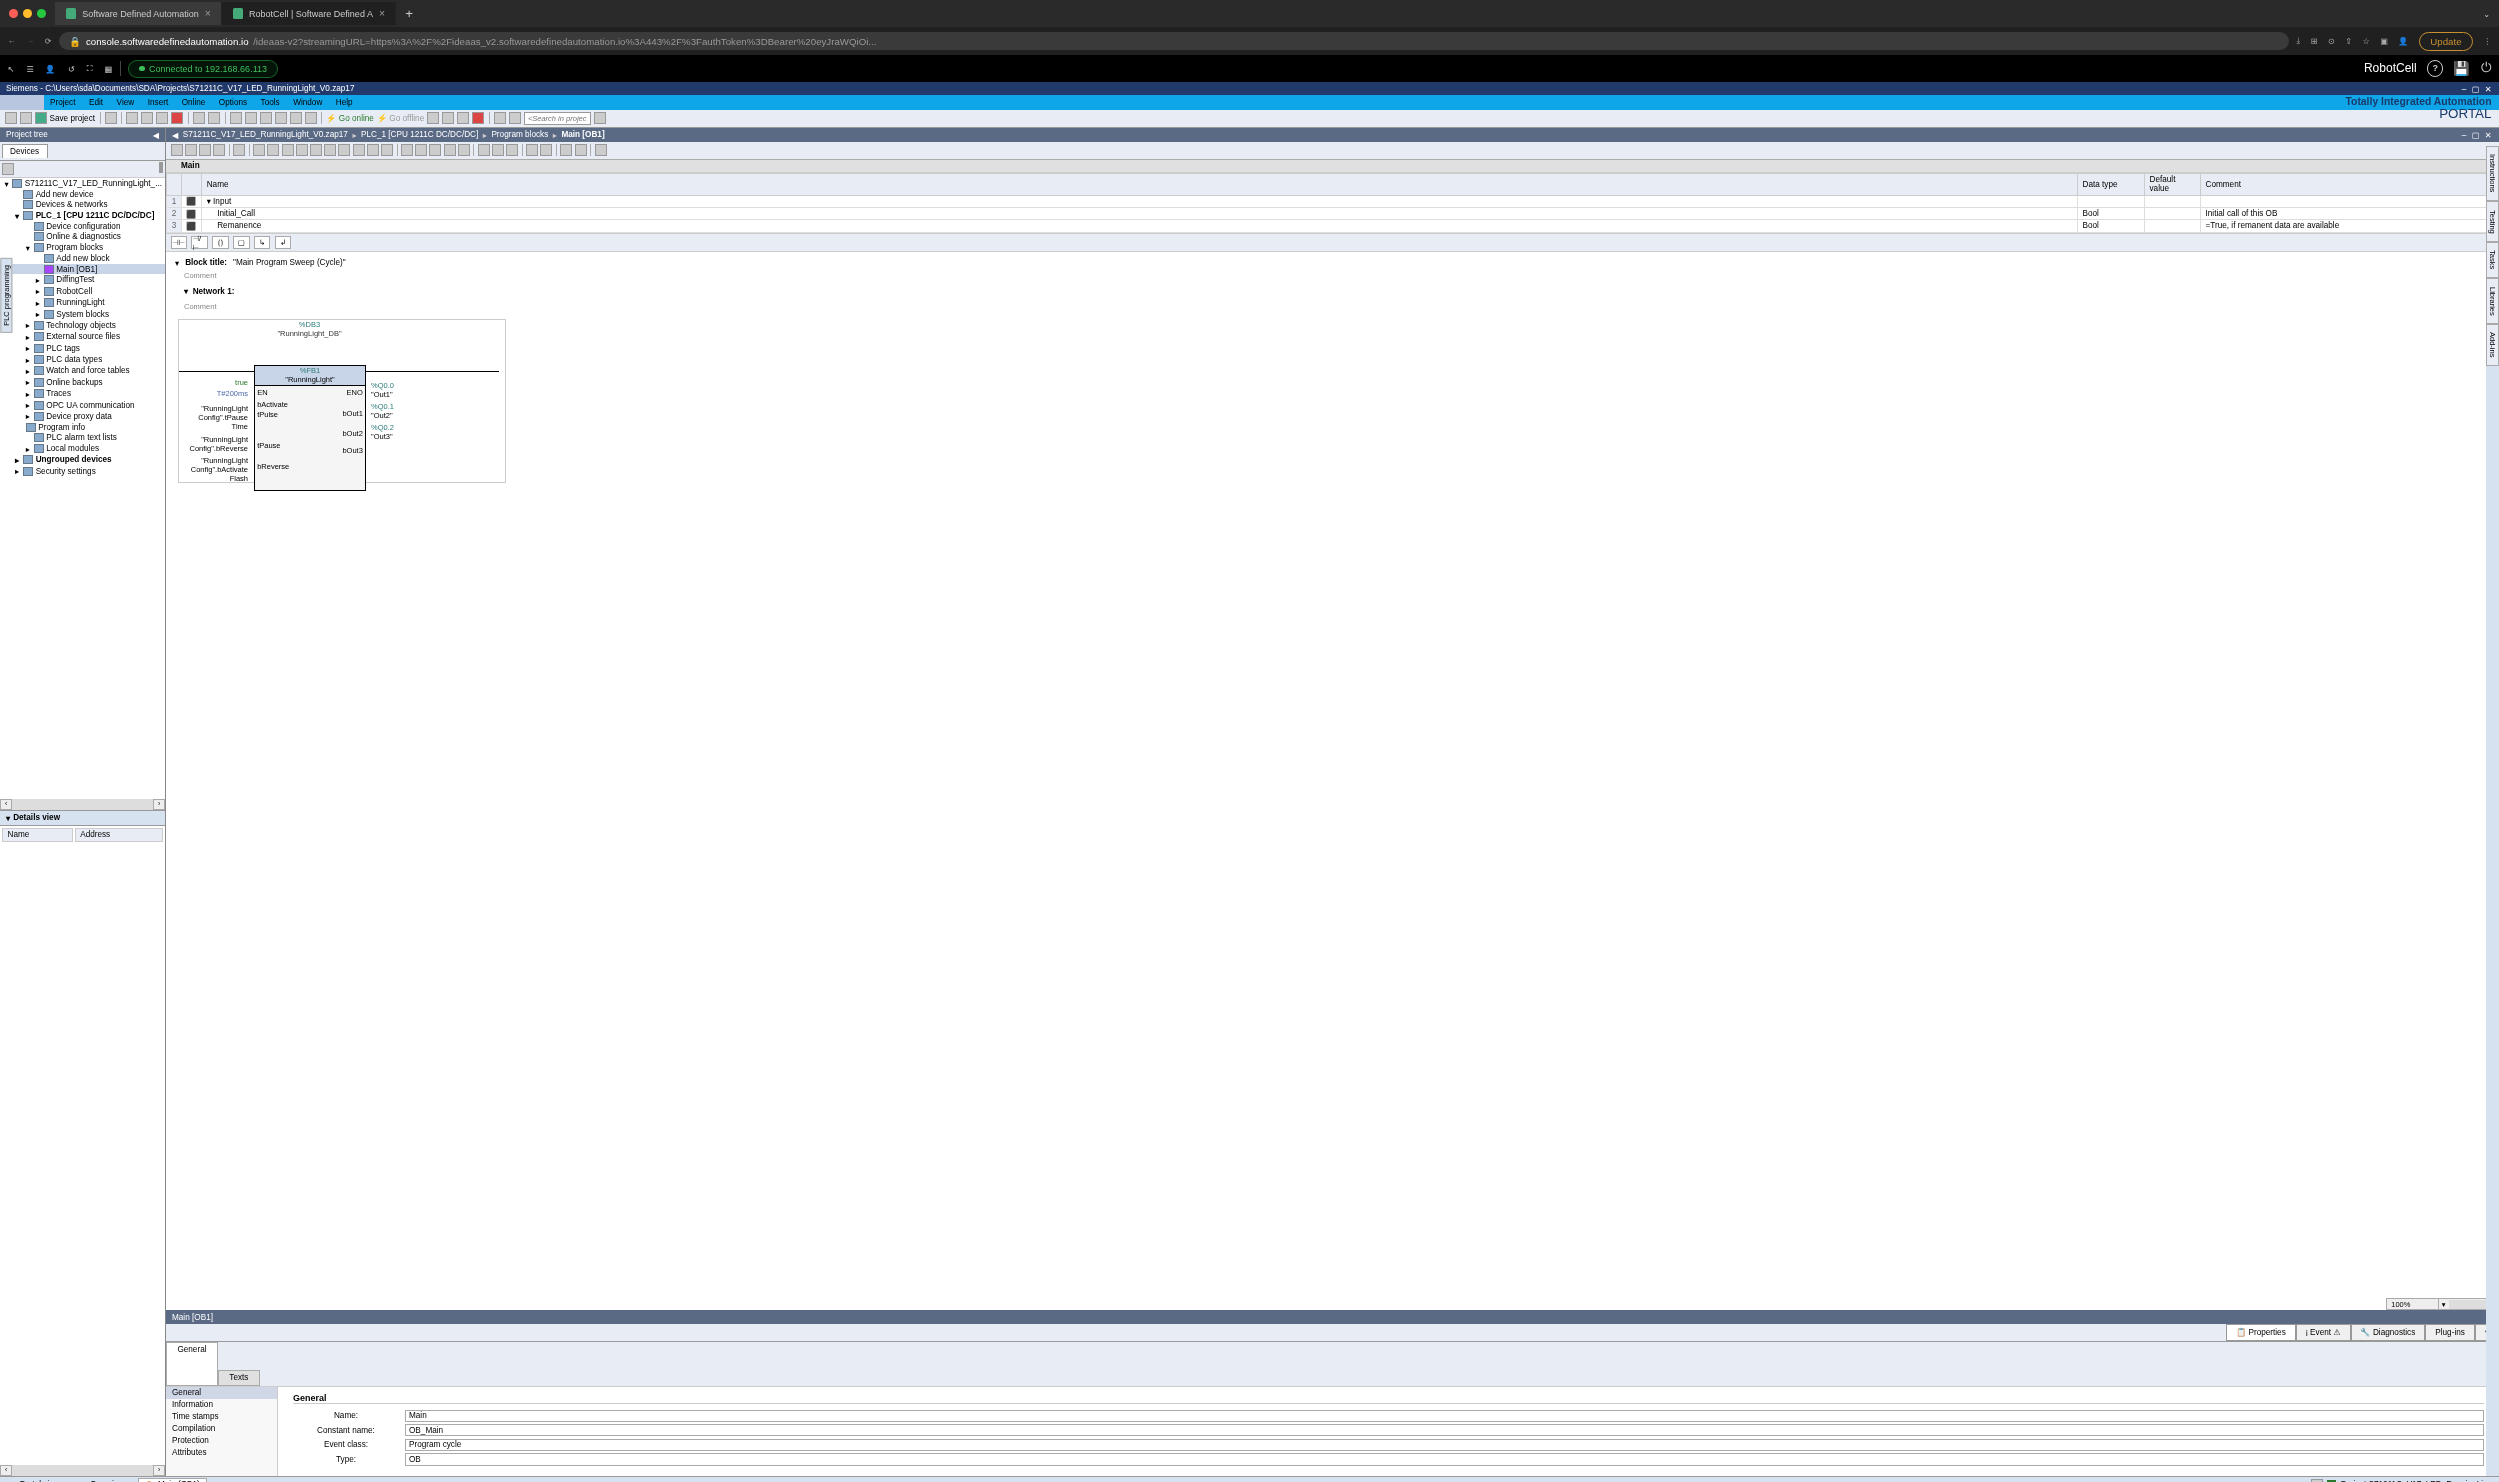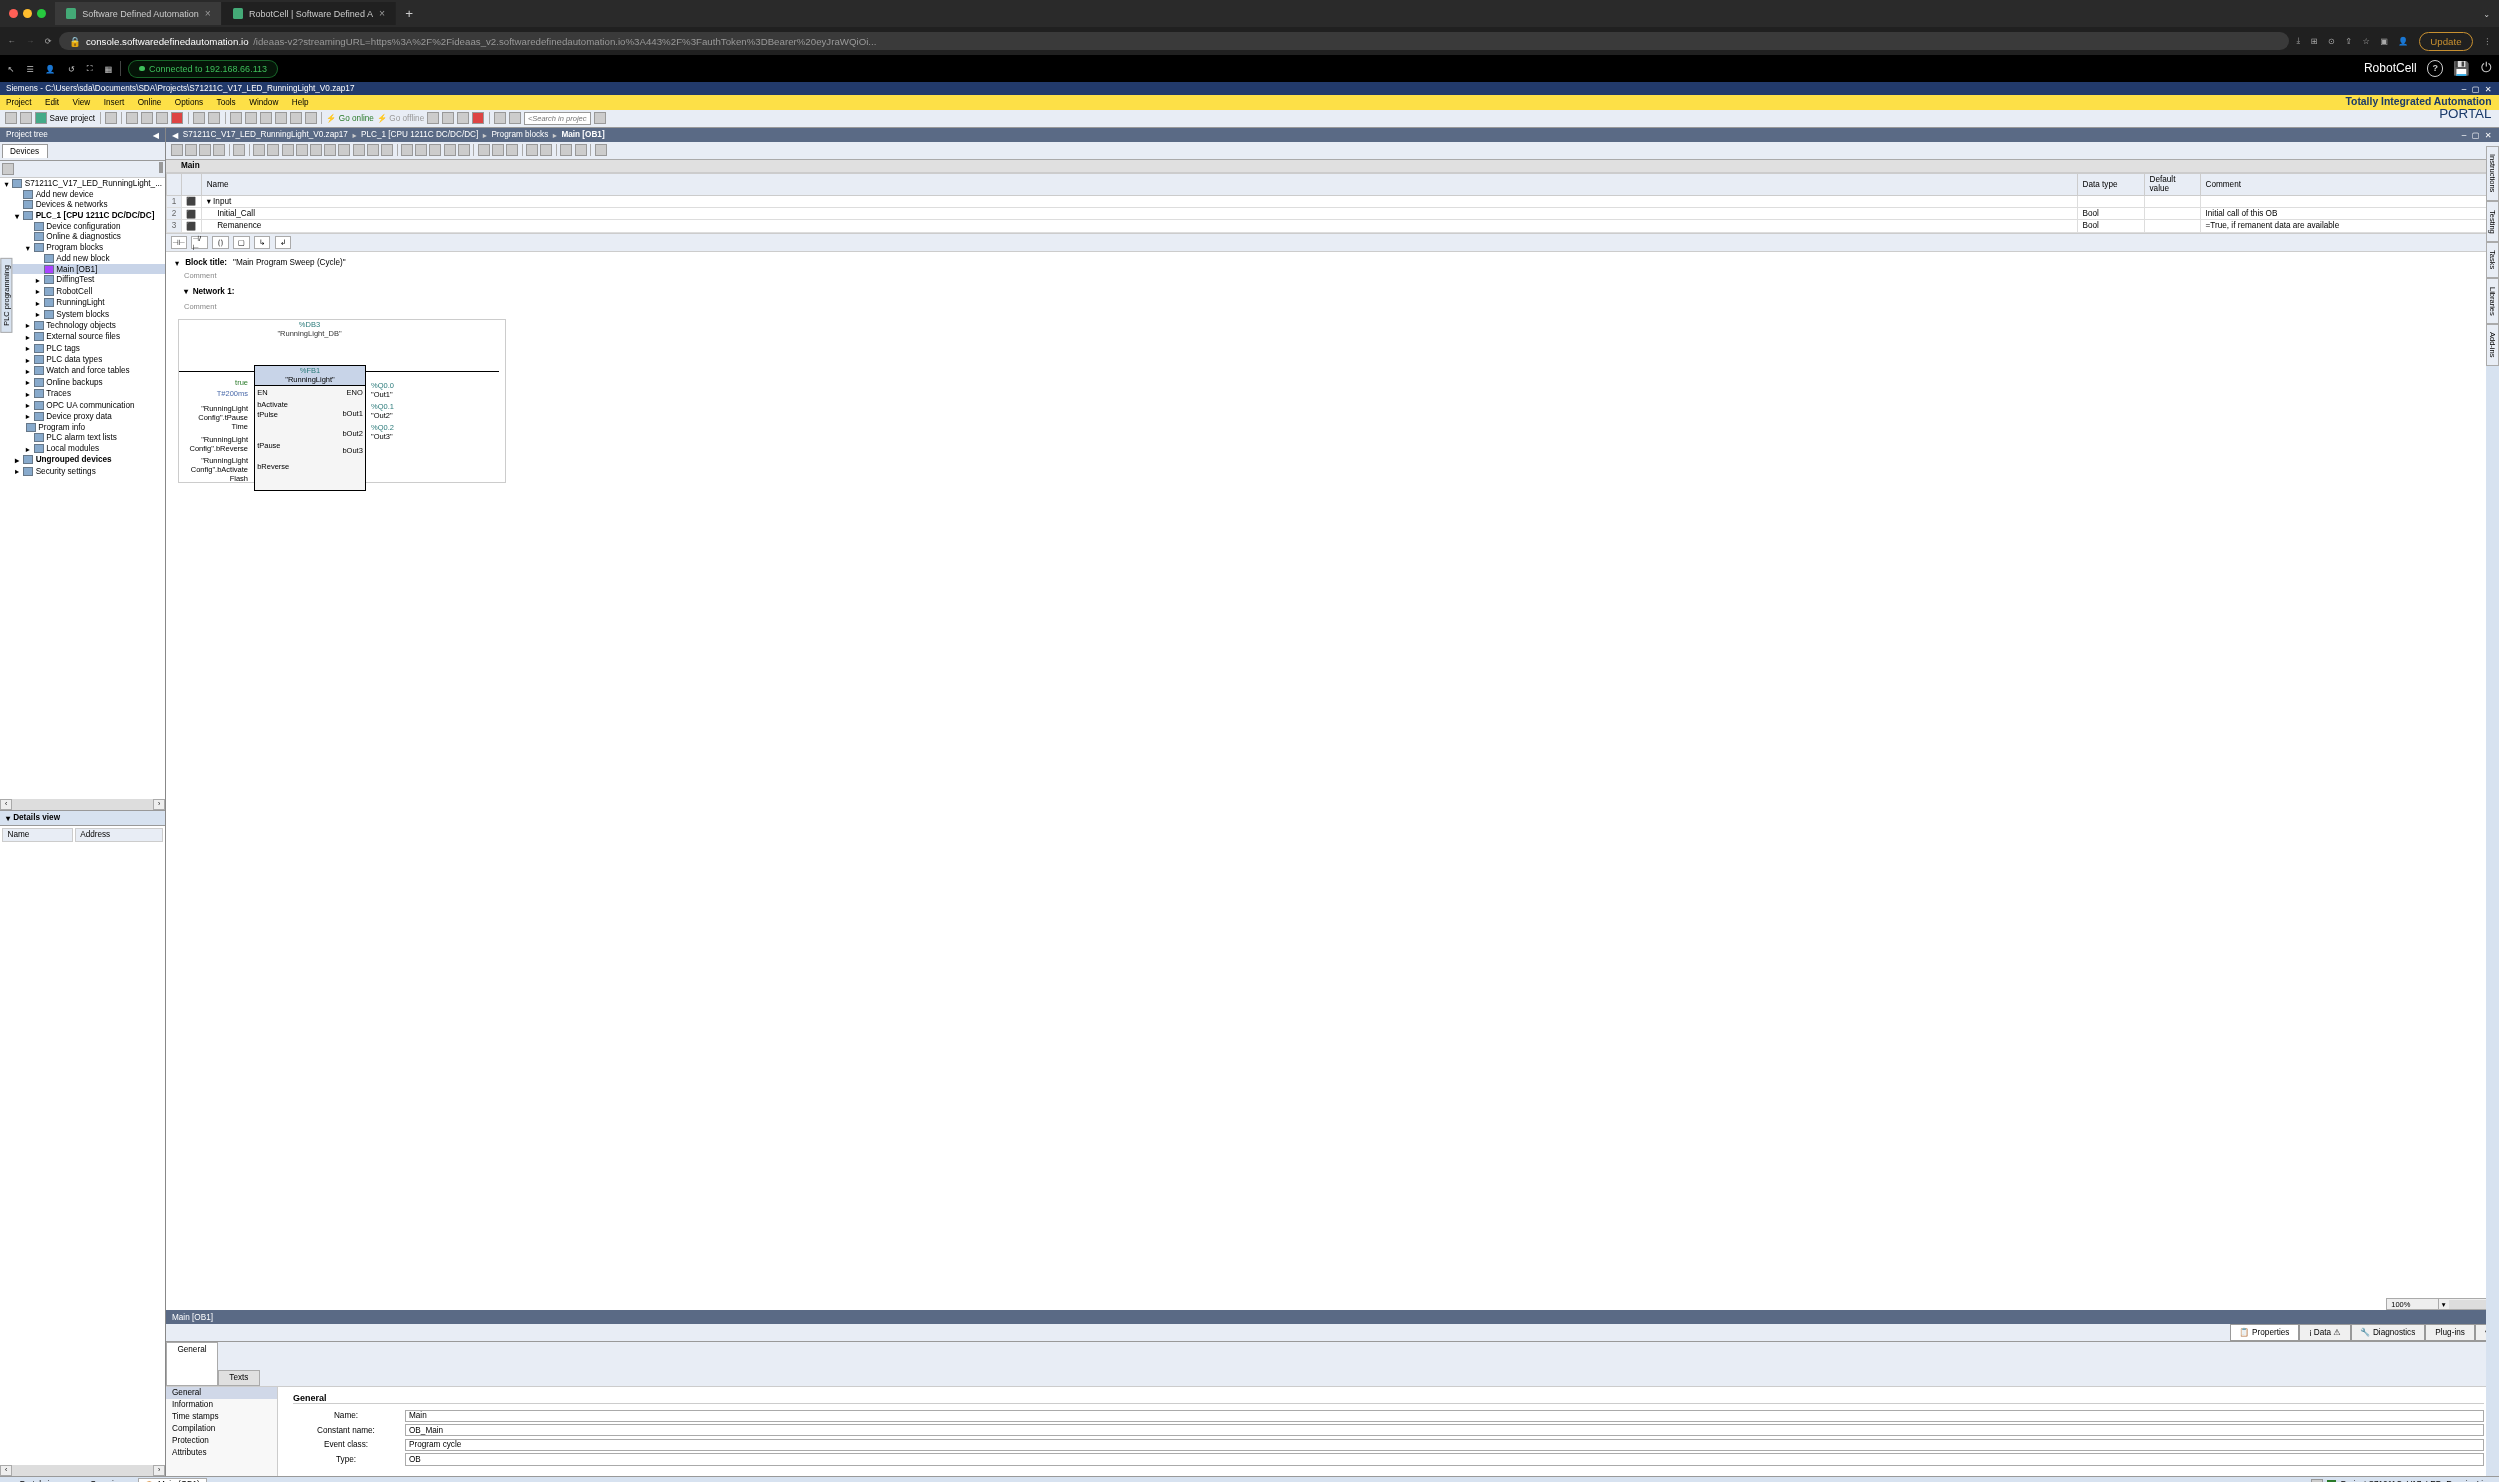--- a/index.html
+++ b/index.html
@@ -37,21 +37,21 @@
 .connected-pill { border: 0.7px solid rgba(40, 167, 69, 0.55); background: rgba(40, 167, 69, 0.12); color: #3fbf5b; border-radius: 10.4px; padding: 3px 10.4px; font-size: 9px; display: flex; align-items: center; gap: 4.5px; }
 .connected-pill .dot { width: 5.2px; height: 5.2px; background: #3fbf5b; border-radius: 50%; }
 .app-toolbar .right { margin-left: auto; display: flex; align-items: center; gap: 10.4px; color: #ccc; }
 .app-toolbar .right .title { font-size: 12px; color: #fff; }
 .icon-circle { width: 16.4px; height: 16.4px; border: 1.5px solid #ccc; border-radius: 50%; display: flex; align-items: center; justify-content: center; font-size: 9px; font-weight: bold; }
 
 
 .tia-container { background: #b8c6e0; position: relative; }
 .tia-titlebar { background: #223a6b; color: #fff; padding: 1.5px 6px; font-size: 8.2px; display: flex; justify-content: space-between; }
 .tia-titlebar .wincontrols { letter-spacing: 1.5px; }
-.tia-menubar { background: #fde047; padding: 1.5px 0; display: flex; gap: 1.5px; position: relative; }
+.tia-menubar { background: #0ea5e9; padding: 1.5px 0; display: flex; gap: 1.5px; position: relative; margin-left: 44px; }
 .tia-menubar .menu-item { padding: 1.5px 6px; cursor: pointer; }
 .tia-branding { position: absolute; right: 7.5px; color: #1a3a6a; font-size: 10.4px; font-weight: bold; text-align: right; line-height: 1; }
 .tia-branding .portal { font-size: 13.4px; font-weight: normal; }
 
 .tia-toolbar { background: #e8edf5; padding: 2.2px 4.5px; display: flex; align-items: center; gap: 3px; border-bottom: 0.7px solid #999; }
 .tb-btn { width: 12px; height: 12px; background: #ccc; border: 0.7px solid #999; cursor: pointer; }
 .tb-sep { width: 0.7px; height: 12px; background: #aaa; margin: 0 1.5px; }
 .go-online { color: #2a7a2a; font-size: 8.2px; cursor: pointer; display:flex; align-items:center; gap:2.2px;}
 .go-offline { color: #999; font-size: 8.2px; cursor: pointer; display:flex; align-items:center; gap:2.2px;}
 .search-in-project { background: #fff; border: 0.7px solid #999; padding: 0.7px 3px; font-size: 7.5px; font-style: italic; color: #888; width: 67px; }
@@ -613,21 +613,21 @@
           <span style="padding:0 3px">▾</span>
           <span class="zoom-slider"></span>
         </div>
       </div>
 
       <div class="inspector-header">
         <span>Main [OB1]</span>
       </div>
       <div class="inspector-tabs-row">
         <span class="inspector-tab active">📋 <span>Properties</span></span>
-        <span class="inspector-tab">ℹ <span>Data</span> ⚠</span>
+        <span class="inspector-tab">ℹ <span>Event</span> ⚠</span>
         <span class="inspector-tab">🔧 <span>Diagnostics</span></span>
         <span class="inspector-tab">
             <span>Plug-ins</span>
           </span>
         <span class="inspector-tab">▾</span>
       </div>
       <div class="general-bar">
         <span class="general-tab">General</span>
         <span class="general-tab inactive">Texts</span>
       </div>

